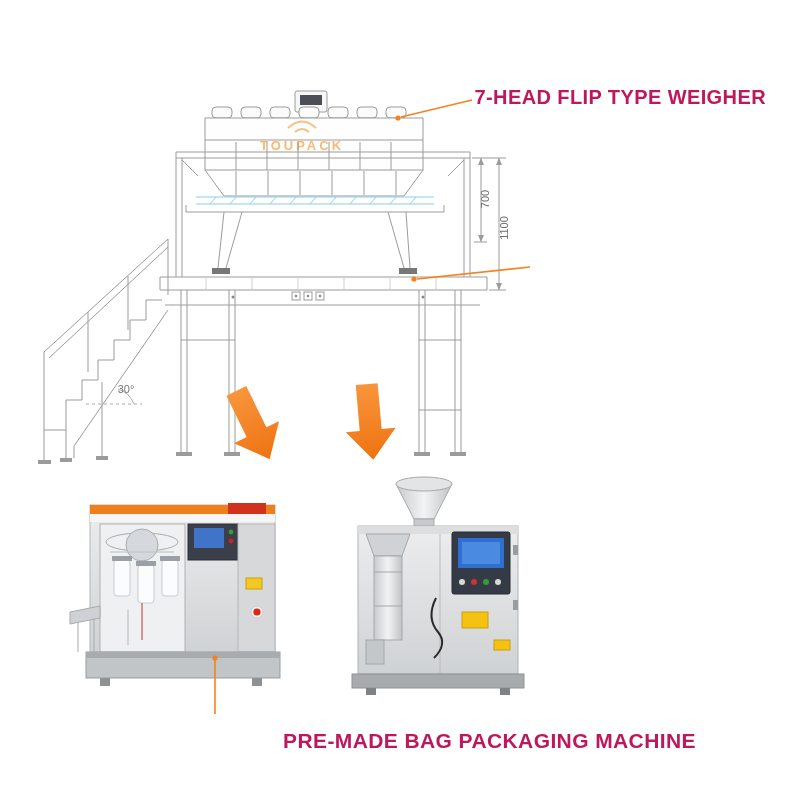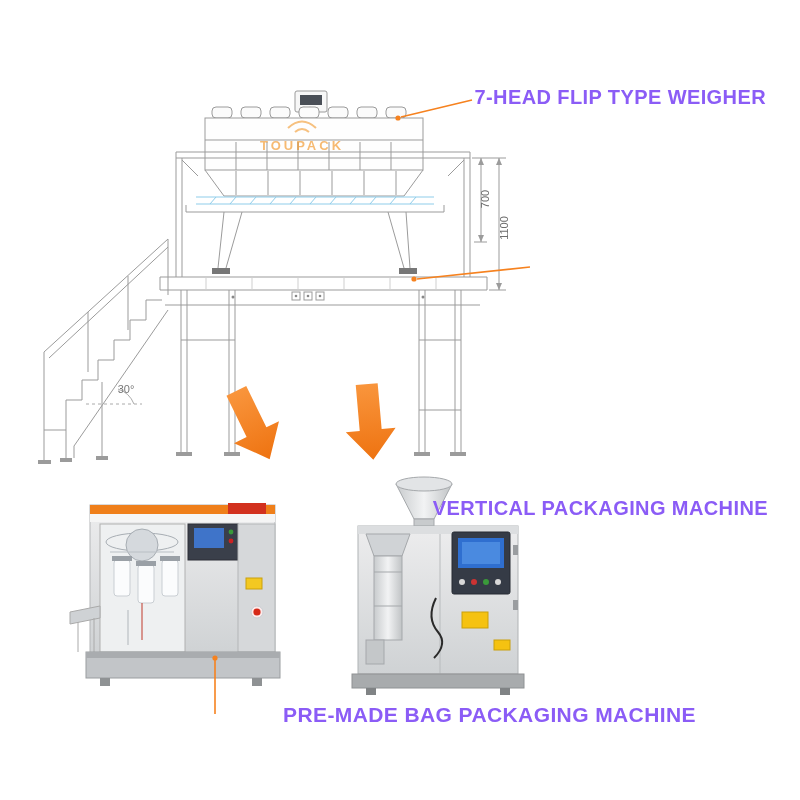--- a/index.html
+++ b/index.html
@@ -2,21 +2,21 @@
 <html><head>
 <meta charset="utf-8">
 <style>
   *{box-sizing:border-box}
   html,body{margin:0;padding:0}
   body{font-family:"Liberation Sans",sans-serif;background:#ffffff}
   .stage{position:relative;width:800px;height:800px;background:#fff;overflow:hidden}
   .scene{position:absolute;left:0;top:0;width:800px;height:800px}
   .label{
     position:absolute;
-    color:#8b5cf6;
+    color:#be185d;
     font-weight:700;
     font-size:20px;
     letter-spacing:.4px;
     white-space:nowrap;
     font-family:"Liberation Sans",sans-serif;
   }
   .label--premade{font-size:21px}
   svg text{font-family:"Liberation Sans",sans-serif}
   .dim-text{fill:#6e6e6e;font-size:11px}
   .angle-text{fill:#777;font-size:11px}
@@ -289,17 +289,16 @@
       <line x1="530" y1="267" x2="417" y2="279"></line>
       <circle cx="414" cy="279" r="2.6" fill="#f6821f" stroke="none"></circle>
       <line x1="215" y1="660" x2="215" y2="714"></line>
       <circle cx="215" cy="658" r="2.6" fill="#f6821f" stroke="none"></circle>
     </g>
   </svg>
 
   <div class="label" style="top:86px; right:34px">7-HEAD FLIP TYPE WEIGHER</div>
 
 
-  <div class="label" style="top:497px; right:32px">VERTICAL PACKAGING MACHINE</div>
-
-  <div class="label label--premade" style="top:703px; left:283px">PRE-MADE BAG PACKAGING MACHINE</div>
+
+  <div class="label label--premade" style="top:729px; left:283px">PRE-MADE BAG PACKAGING MACHINE</div>
 
 </div>
 
 </body></html>

